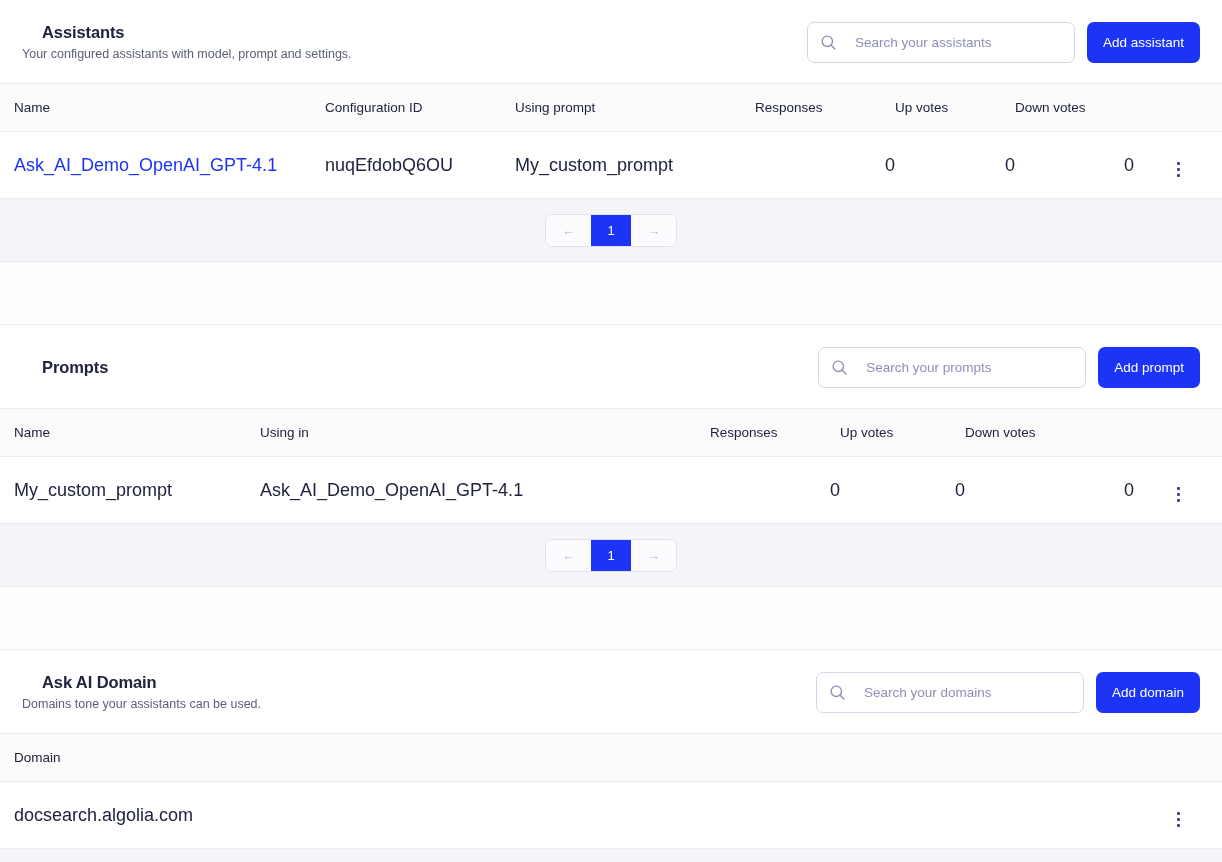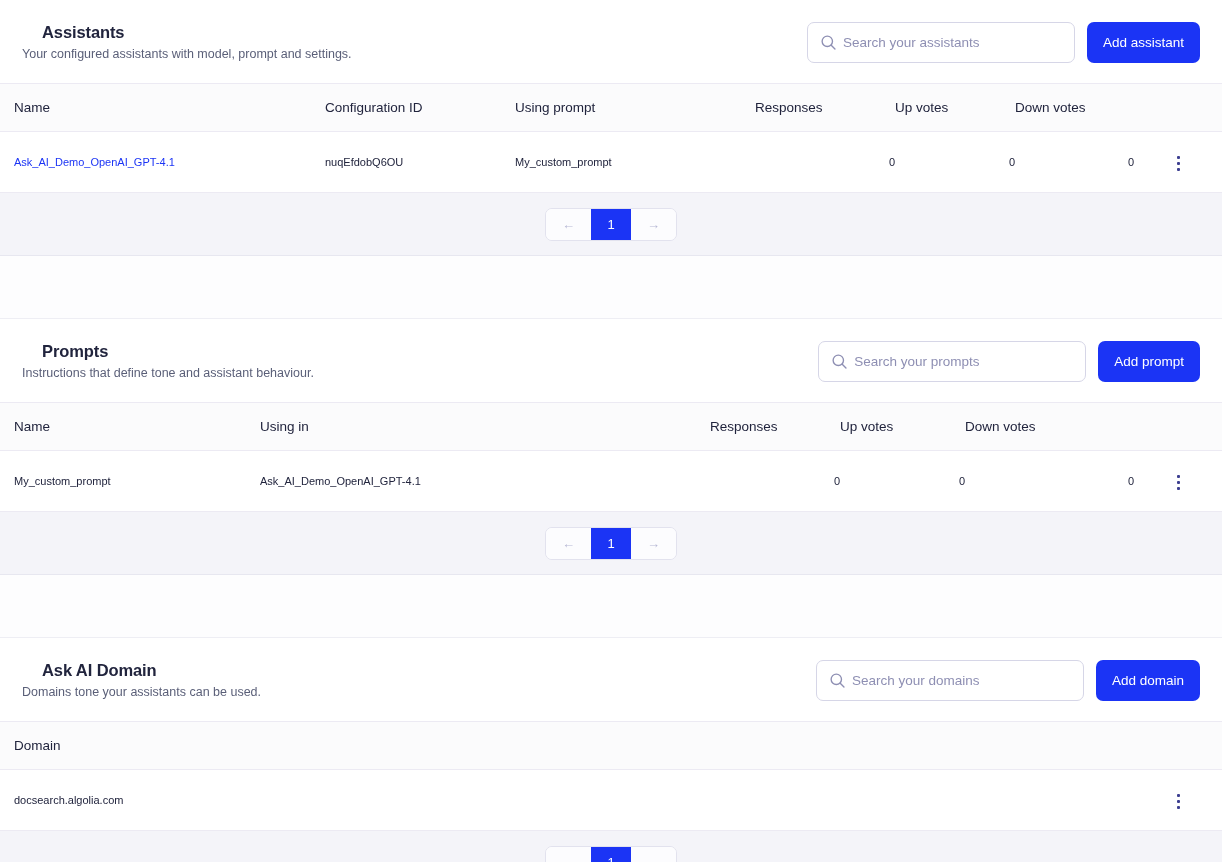--- a/index.html
+++ b/index.html
@@ -51,21 +51,21 @@
   
   .search {
     width: 268px;
     height: 41px;
     border: 1px solid #d6d6e7;
     border-radius: 7px;
     background: #ffffff;
     display: flex;
     align-items: center;
     padding: 0 12px;
-    gap: 6px;
+    gap: 18px;
   }
   .search svg { display: block; flex: none; }
   .search-input {
     border: 0;
     outline: 0;
     background: transparent;
     font-family: "Liberation Sans", sans-serif;
     font-size: 13.5px;
     color: #21243d;
     width: 100%;
@@ -101,21 +101,21 @@
     font-weight: normal;
     font-size: 13.5px;
     color: #21243d;
     text-align: left;
     padding: 14px 0;
     height: 48px;
     vertical-align: middle;
   }
   .tbl tbody td {
     border-bottom: 1px solid #eceaf3;
-    font-size: 11px;
+    font-size: 18px;
     color: #21243d;
     padding: 17px 0;
     height: 58px;
     vertical-align: middle;
     background: #ffffff;
   }
   .pad-l { padding-left: 14px !important; }
   .num { text-align: right; }
   .kebab-col { width: 44px; text-align: center; }
 
@@ -260,21 +260,20 @@
       </div>
     </div>
   </section>
 
   <div class="gap"></div>
 
   <section>
     <div class="section-head">
       <div class="head-text">
         <div class="sec-title">Prompts</div>
-        <div class="sec-sub">Instructions that define tone and assistant behaviour.</div>
       </div>
       <div class="head-actions">
         <div class="search">
           <span>
             <svg width="17" height="17" viewBox="0 0 20 20" fill="none">
               <circle cx="8.6" cy="8.6" r="6.1" stroke="#8e8fb3" stroke-width="1.6"></circle>
               <line x1="13.2" y1="13.2" x2="17.6" y2="17.6" stroke="#8e8fb3" stroke-width="1.6" stroke-linecap="round"></line>
             </svg>
           </span>
           <input class="search-input" type="text" placeholder="Search your prompts" style="">

